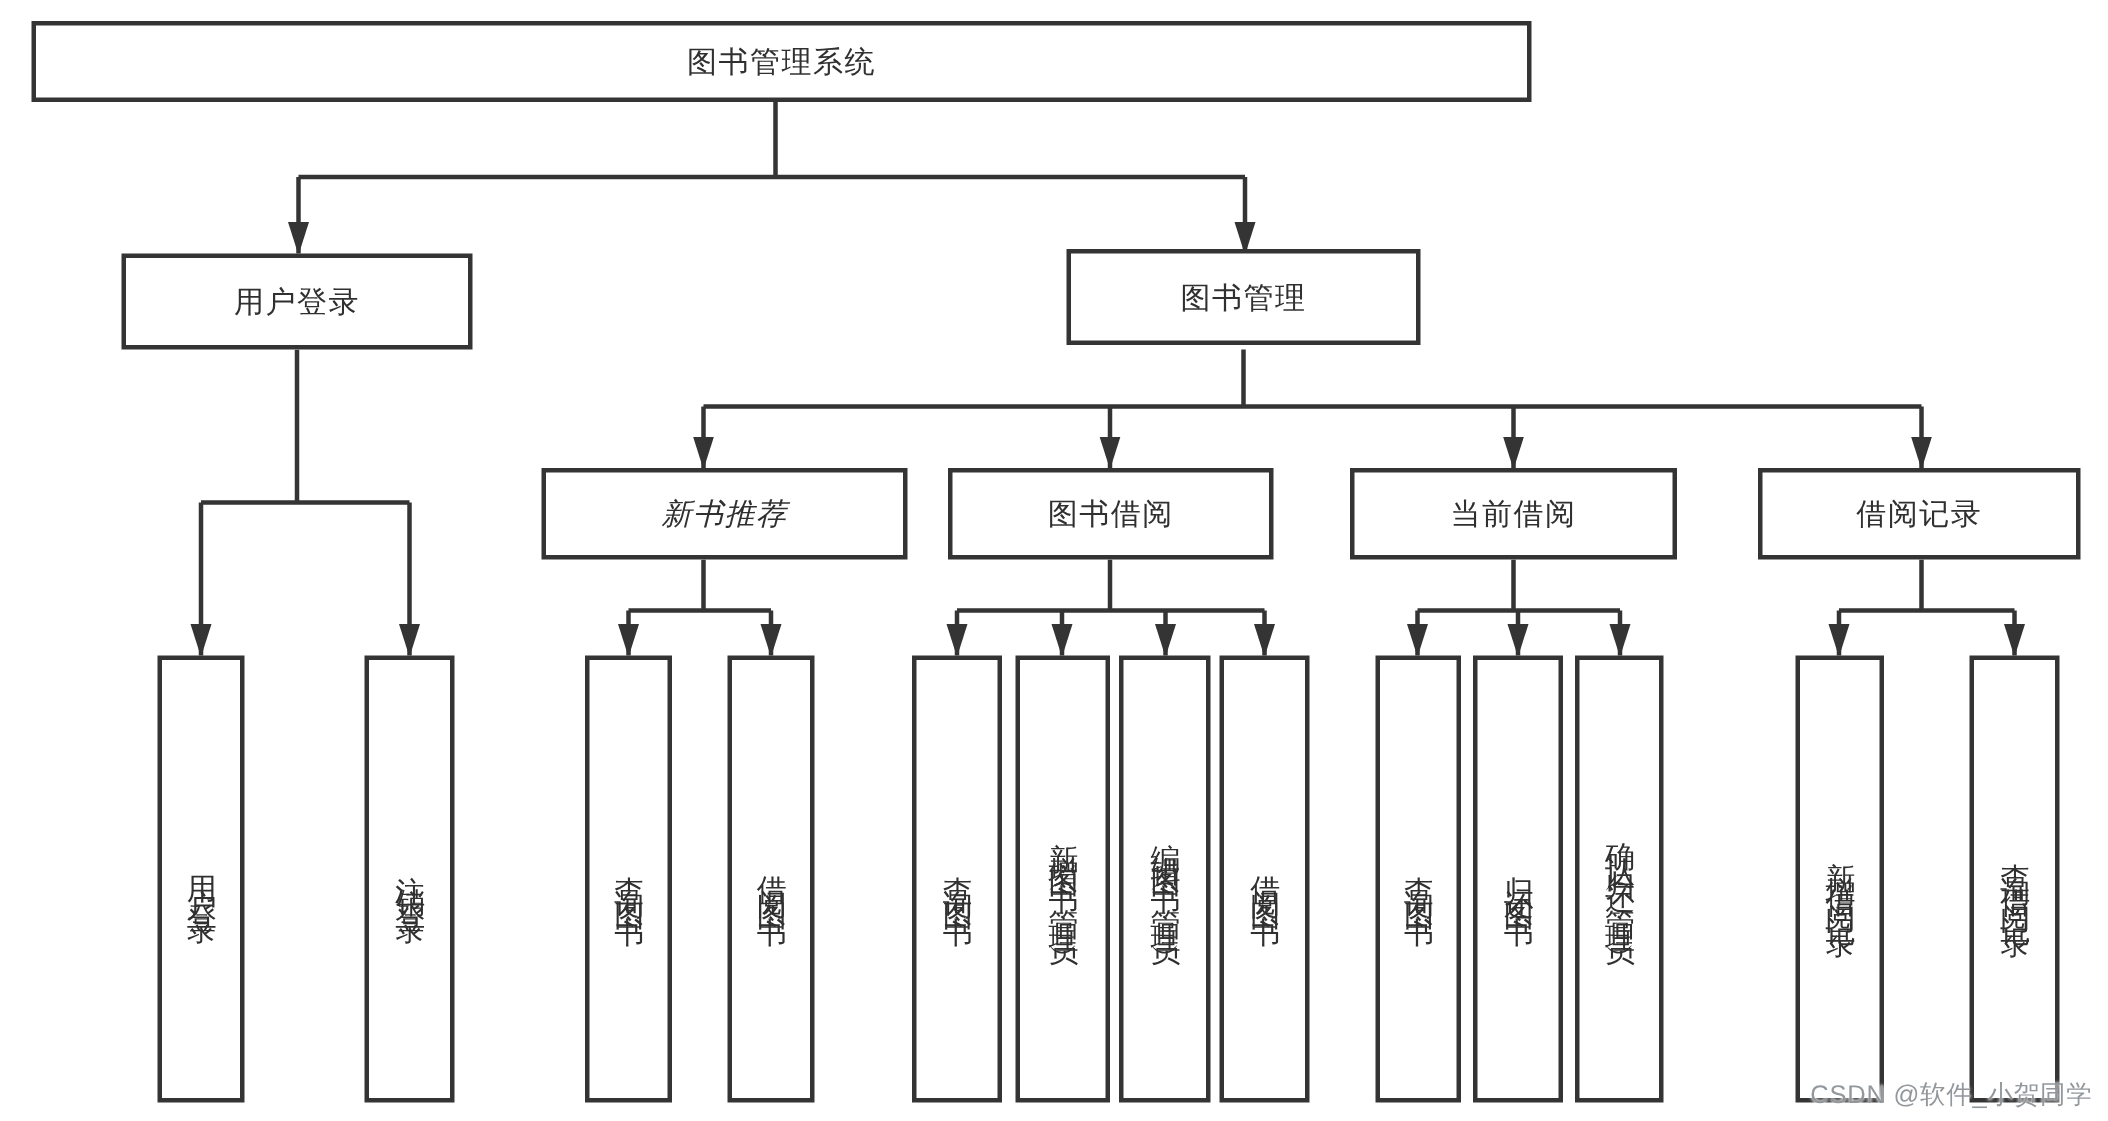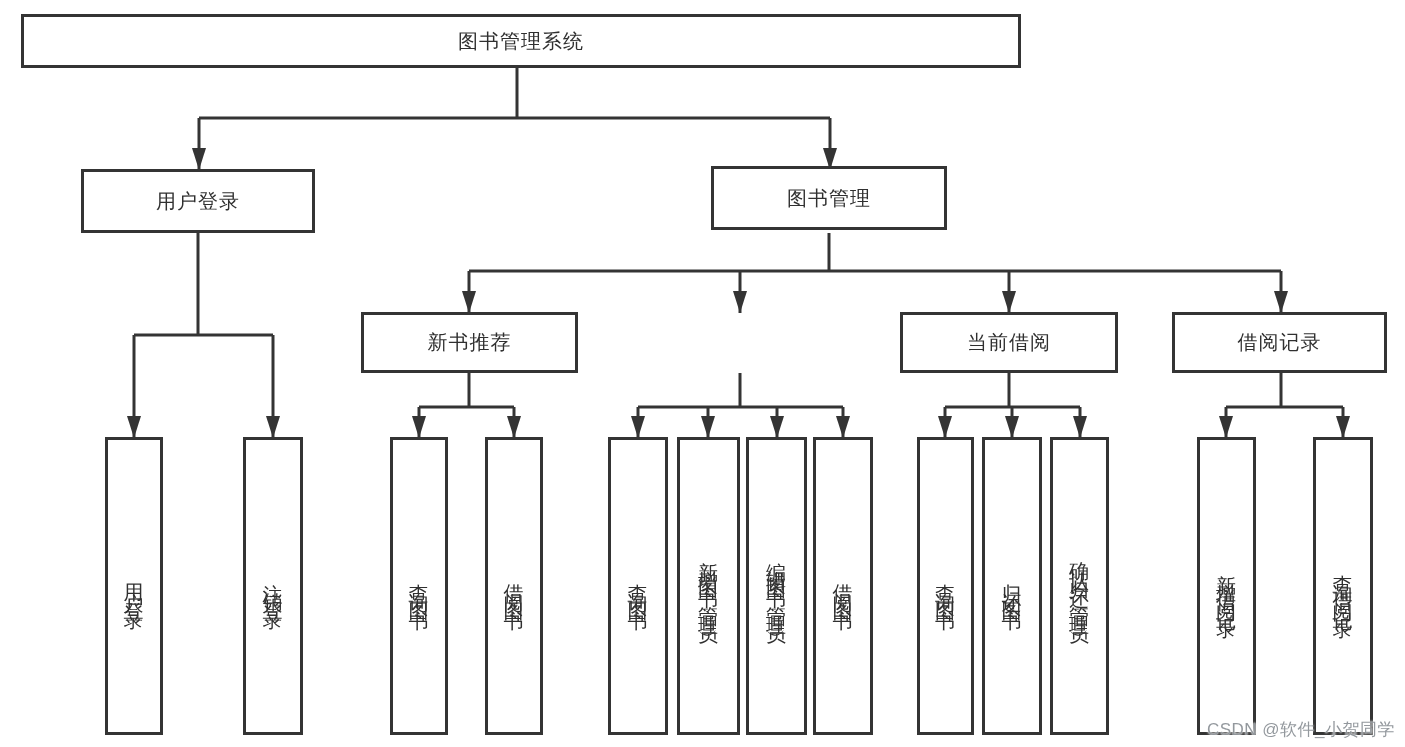--- a/index.html
+++ b/index.html
@@ -19,21 +19,21 @@
   }
   .watermark{
     position:absolute;right:10px;bottom:6px;z-index:5;
     font-size:17px;color:rgba(141,146,152,0.95);letter-spacing:0.5px;
     text-shadow:0 0 3px #ffffff,0 0 2px #ffffff;
   }
   
   #n-root{left:21px;top:14px;width:1000px;height:54px;}
   #n-user-login{left:81px;top:169px;width:234px;height:64px;}
   #n-book-mgmt{left:711px;top:166px;width:236px;height:64px;}
-  #n-new-book{left:361px;top:312px;width:217px;height:61px;}
+  #n-new-book{left:361px;top:312px;width:244px;height:61px;font-style:italic;}
   #n-book-borrow{left:632px;top:312px;width:217px;height:61px;}
   #n-current-borrow{left:900px;top:312px;width:218px;height:61px;}
   #n-borrow-record{left:1172px;top:312px;width:215px;height:61px;}
   .leaf{top:437px;height:298px;}
   #l-ul1{left:105px;width:58px;}
   #l-ul2{left:243px;width:60px;}
   #l-nb1{left:390px;width:58px;}
   #l-nb2{left:485px;width:58px;}
   #l-bb1{left:608px;width:60px;}
   #l-bb2{left:677px;width:63px;}
@@ -91,20 +91,21 @@
     <line x1="1226" y1="407" x2="1226" y2="438" stroke="#343434" stroke-width="3" marker-end="url(#ah)"></line>
     <line x1="1343" y1="407" x2="1343" y2="438" stroke="#343434" stroke-width="3" marker-end="url(#ah)"></line>
   </svg>
 
   <div class="node" id="n-root">图书管理系统</div>
 
   <div class="node" id="n-user-login">用户登录</div>
   <div class="node" id="n-book-mgmt">图书管理</div>
 
   <div class="node" id="n-new-book">新书推荐</div>
+  <div class="node" id="n-book-borrow">图书借阅</div>
   <div class="node" id="n-borrow-record">借阅记录</div>
   <div class="node" id="n-current-borrow">当前借阅</div>
 
   <div class="node leaf" id="l-ul1">用户登录</div>
   <div class="node leaf" id="l-ul2">注销登录</div>
 
   <div class="node leaf" id="l-nb1">查询图书</div>
   <div class="node leaf" id="l-nb2">借阅图书</div>
 
   <div class="node leaf" id="l-bb1">查询图书</div>

